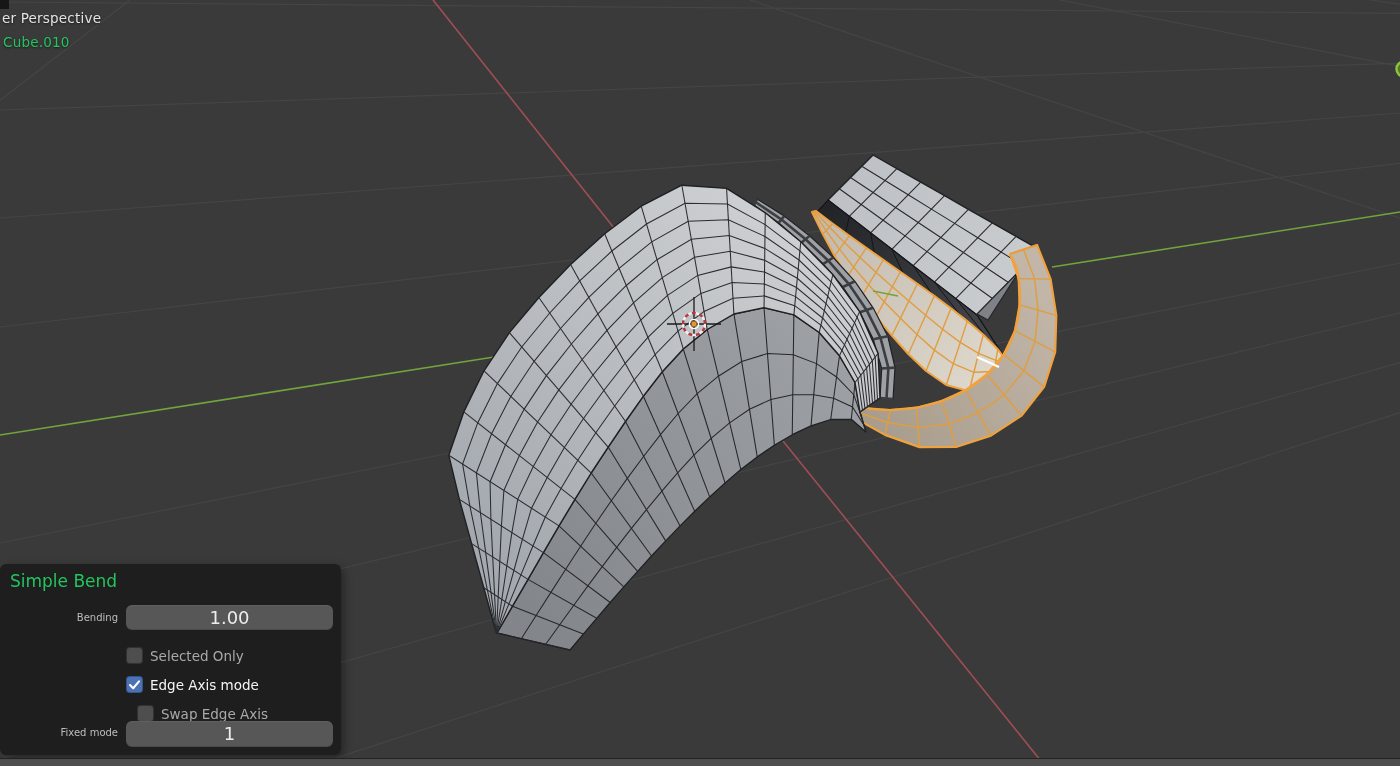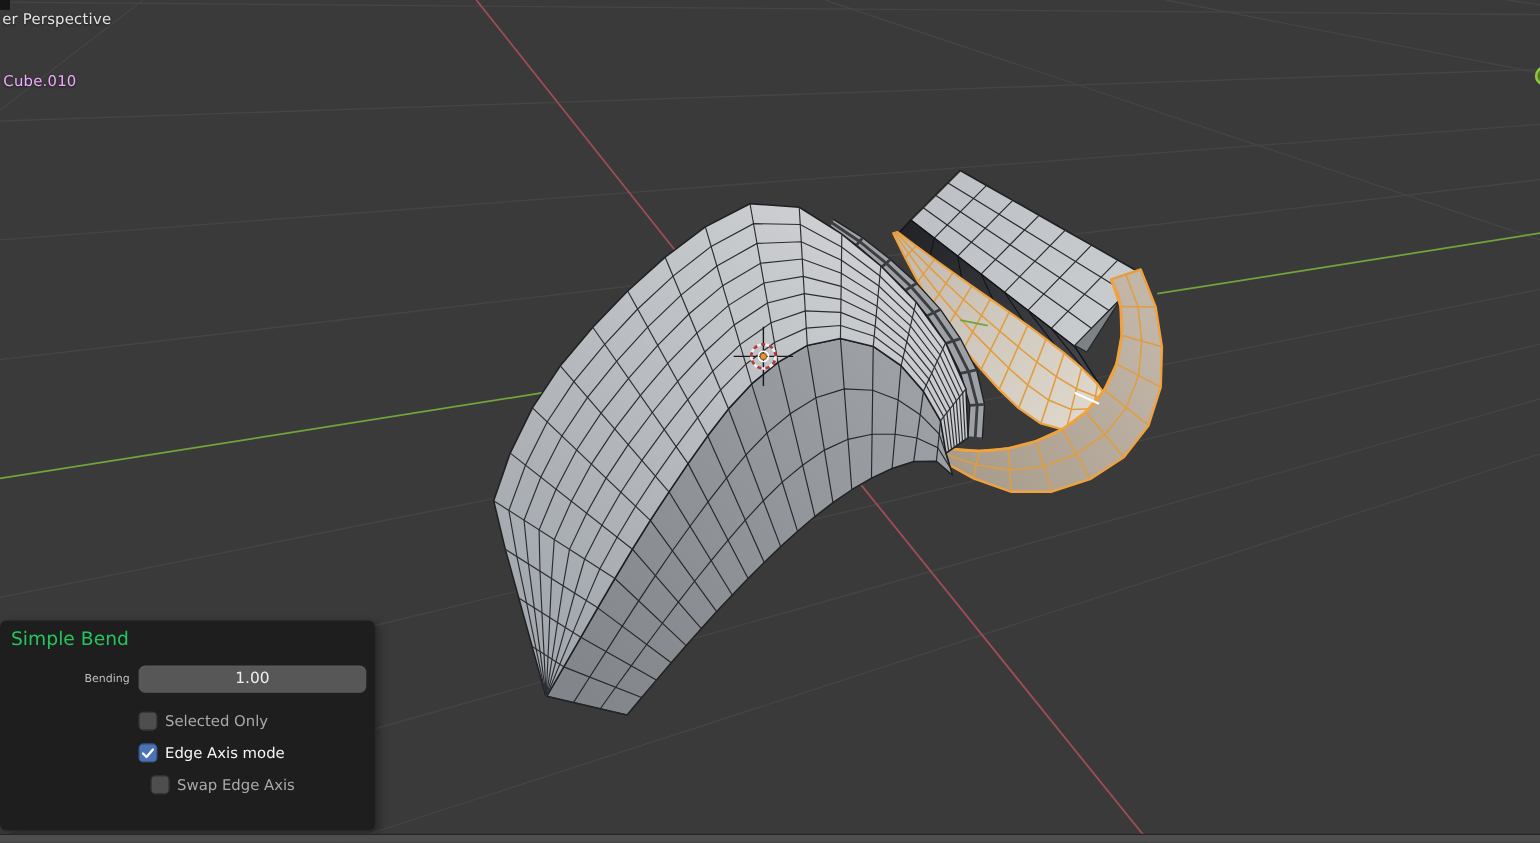--- a/index.html
+++ b/index.html
@@ -2,31 +2,31 @@
 <html><head>
 <meta charset="utf-8">
 <style>
   html,body{margin:0;padding:0;background:#3a3a3b;width:1400px;height:766px;overflow:hidden;
     font-family:"DejaVu Sans","Liberation Sans",sans-serif;}
   #stage{position:relative;width:1352px;height:766px;background:#3a3a3b;}
   #vp-svg{position:absolute;left:0;top:0;}
   .vp-label{position:absolute;color:#e3e3e3;font-size:13.5px;letter-spacing:.2px;
     text-shadow:0 1px 2px rgba(0,0,0,.55);white-space:nowrap;}
   #view-label{left:2px;top:10px;}
-  #object-label{left:3px;top:34px;color:#f0abfc;margin-top:32px;}
+  #object-label{left:3px;top:34px;color:#22c55e;}
   #corner-chip{position:absolute;left:0;top:0;width:9px;height:9px;background:#161616;}
   
   #op-panel{position:absolute;left:0;top:564px;width:341px;height:191px;
     background:rgba(29,29,29,.97);border-radius:6px;box-shadow:3px 3px 8px rgba(0,0,0,.35);}
   .op-title{position:absolute;left:10px;top:7px;font-size:17px;color:#22c55e;}
   .row{position:absolute;left:0;width:341px;height:26px;}
   .row-label{position:absolute;left:0;top:0;width:118px;height:26px;line-height:26px;
     text-align:right;font-size:10px;color:#bdbdbd;}
   .field{position:absolute;left:126px;top:0;width:207px;height:25px;background:#575757;
-    border-radius:6px;color:#ededed;font-size:14px;line-height:25px;text-align:center;
+    border-radius:6px;color:#ededed;font-size:18px;line-height:25px;text-align:center;
     box-shadow:inset 0 1px 0 rgba(255,255,255,.05), inset 0 -1px 0 rgba(0,0,0,.15);cursor:pointer;}
   .cbrow{position:absolute;left:126px;height:26px;display:flex;align-items:flex-end;cursor:pointer;}
   .cb{width:17px;height:17px;border-radius:4px;background:#4e4e4e;
     box-shadow:inset 0 0 0 1px rgba(0,0,0,.35);flex:0 0 auto;position:relative;}
   .cbrow.checked .cb{background:#4a72b5;box-shadow:inset 0 0 0 1px rgba(0,0,0,.25);}
   .cb svg{position:absolute;left:1px;top:1px;display:none;}
   .cbrow.checked .cb svg{display:block;}
   .cb-label{margin-left:7px;font-size:13.5px;color:#a9a9a9;white-space:nowrap;}
   .cbrow.em .cb-label{color:#f5f5f5;}
   
@@ -262,16 +262,20 @@
       <span class="cb-label">Edge Axis mode</span>
     </div>
 
     <div class="cbrow" style="top:132px;padding-left:11px;">
       <span class="cb">
         
       </span>
       <span class="cb-label">Swap Edge Axis</span>
     </div>
 
+    <div class="row" style="top:156px;">
+      <div class="row-label">Fixed mode</div>
+      <div class="field" style="top:1px;height:26px;line-height:26px;">1</div>
+    </div>
   </div>
 
   <div id="status-strip"></div>
 </div>
 
 </body></html>

